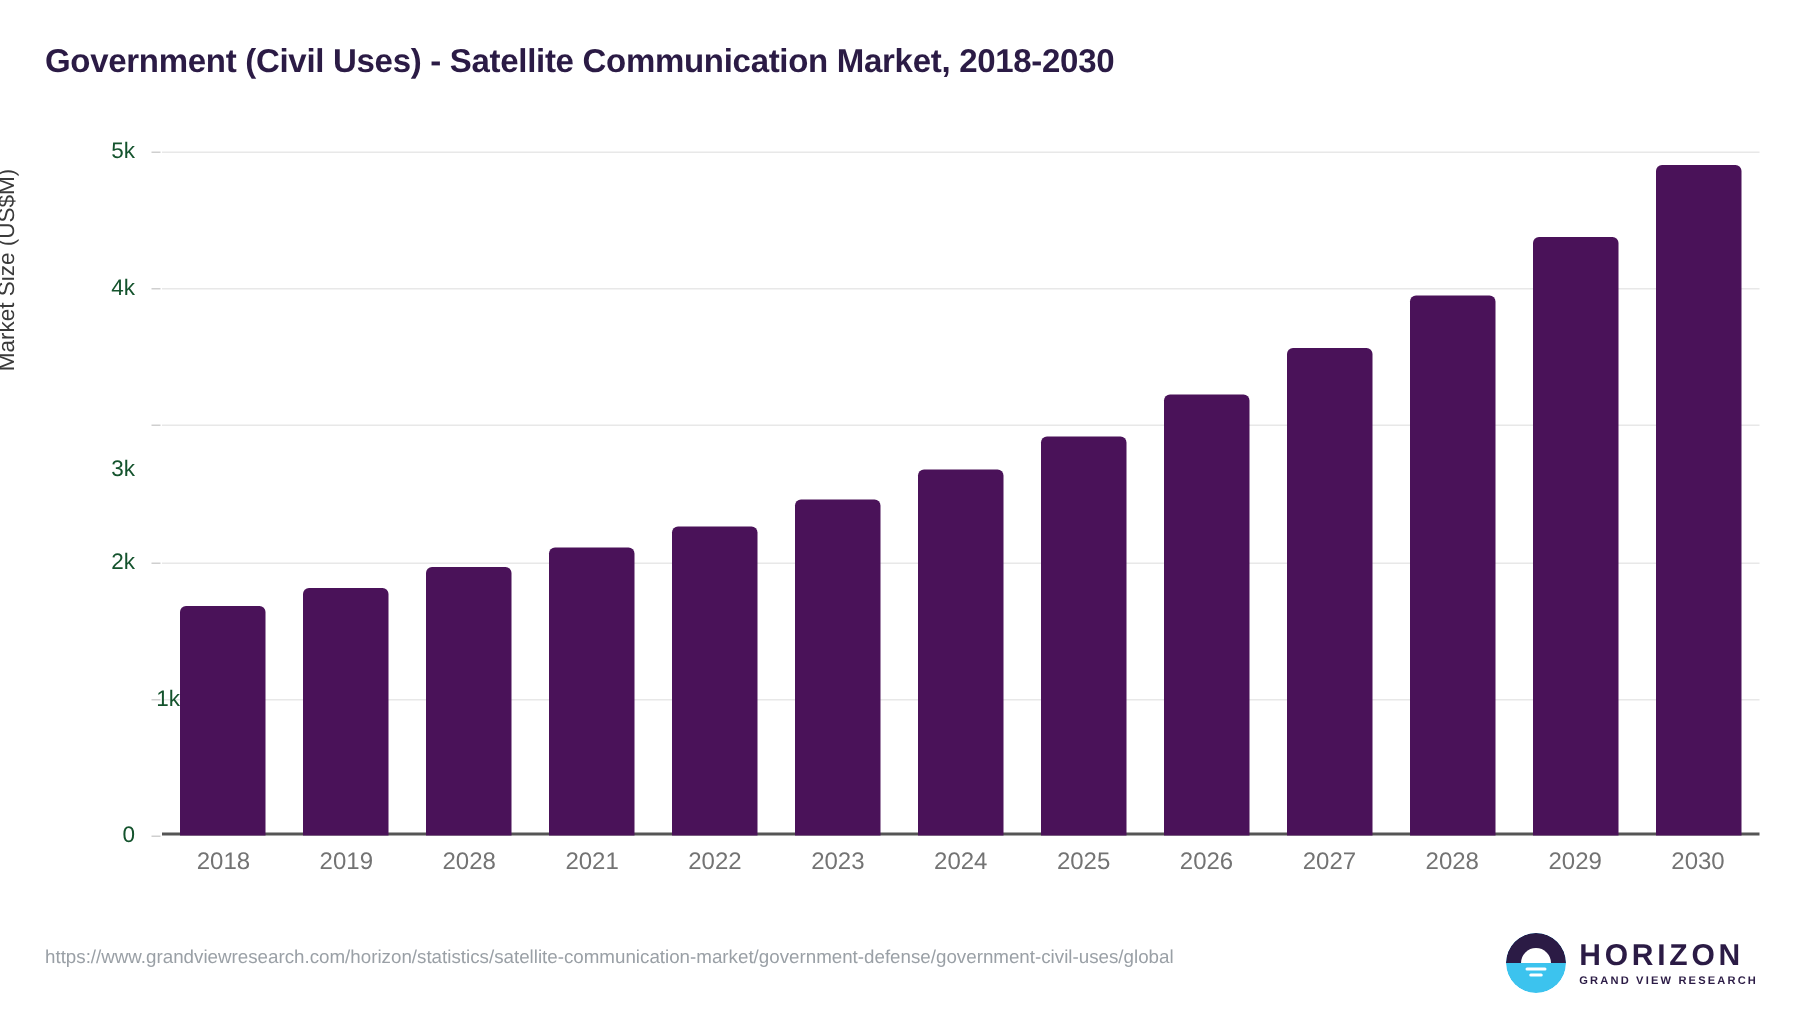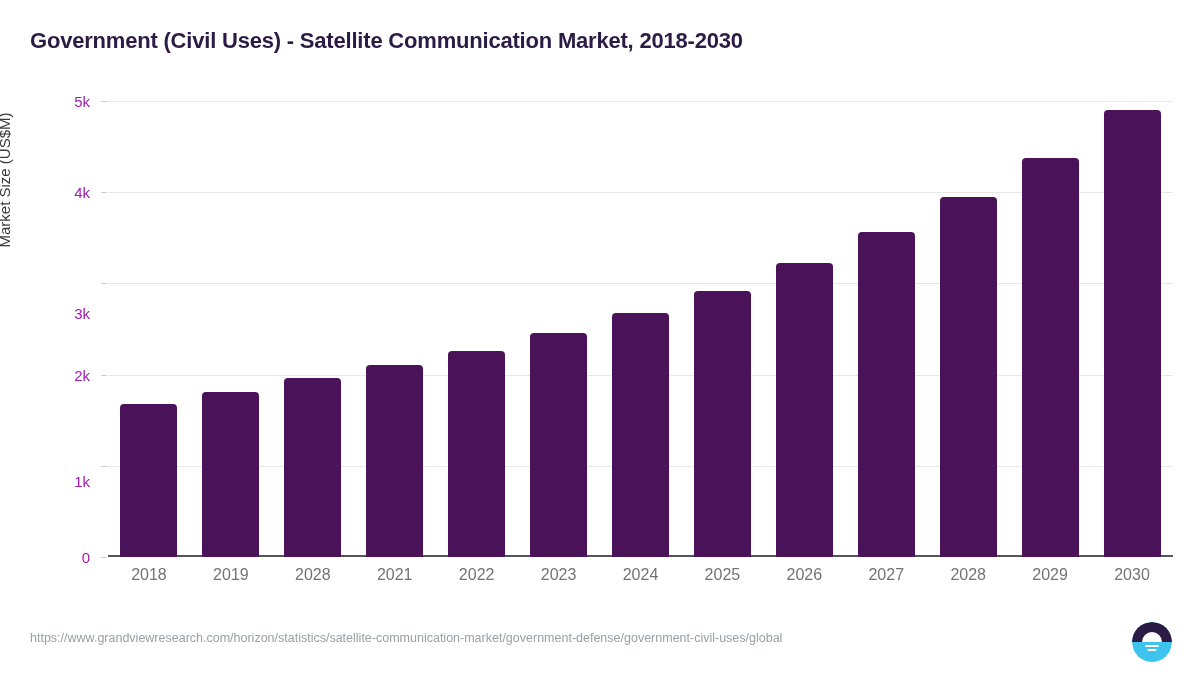--- a/index.html
+++ b/index.html
@@ -54,21 +54,21 @@
     width: 6px; height: 1px;
     background: #cfcfcf;
     left: -7px;
   }
 
   
   .ytick-label {
     position: absolute;
     right: 1113px;           
     font-size: 15px;
-    color: #a21caf;
+    color: #14532d;
     text-align: right;
     transform: translateY(-50%);
     white-space: nowrap;
   }
   #y-axis-labels {
     position: absolute;
     left: 0; top: 0; width: 1200px; height: 675px;
     pointer-events: none;
   }
   #y-axis-title {
@@ -184,21 +184,21 @@
       <div class="gridline" style="top: 182.4px;"></div>
       <div class="tick-mark" style="top: 182.4px;"></div>
       <div class="gridline" style="top: 91.2px;"></div>
       <div class="tick-mark" style="top: 91.2px;"></div>
       <div class="gridline" style="top: 0px;"></div>
       <div class="tick-mark" style="top: 0px;"></div>
     </div>
 
   <div id="y-axis-labels">
       <div class="ytick-label" style="top: 557px; right: 1110px;">0</div>
-      <div class="ytick-label" style="top: 465.8px; right: 1110px; margin-top: 15px;">1k</div>
+      <div class="ytick-label" style="top: 465.8px; right: 1080px;">1k</div>
       <div class="ytick-label" style="top: 374.6px; right: 1110px;">2k</div>
       <div class="ytick-label" style="top: 283.4px; right: 1110px; margin-top: 30px;">3k</div>
       <div class="ytick-label" style="top: 192.2px; right: 1110px;">4k</div>
       <div class="ytick-label" style="top: 101px; right: 1110px;">5k</div>
     </div>
 
   <div id="bars">
       <div class="bar-slot">
         <div class="bar" title="2018: 1680" style="height: 153.216px; background: rgb(74, 18, 89);"></div>
       </div>
@@ -261,15 +261,19 @@
   <div id="logo">
     <div id="logo-mark">
       <svg width="40" height="40" viewBox="0 0 40 40" aria-hidden="true">
         <circle cx="20" cy="20" r="20" fill="#3cc3ee"></circle>
         <path d="M0 20 A20 20 0 0 1 40 20 Z" fill="#2b1b45"></path>
         <path d="M10 20 A10 10 0 0 1 30 20 Z" fill="#ffffff"></path>
         <rect x="13" y="23" width="14" height="2" rx="1" fill="#ffffff"></rect>
         <rect x="15.5" y="27" width="9" height="2" rx="1" fill="#ffffff"></rect>
       </svg>
     </div>
+    <div class="logo-text-wrap">
+      <div id="logo-wordmark">HORIZON</div>
+      <div id="logo-tagline">GRAND VIEW RESEARCH</div>
+    </div>
   </div>
 
 </div>
 
 </body></html>

